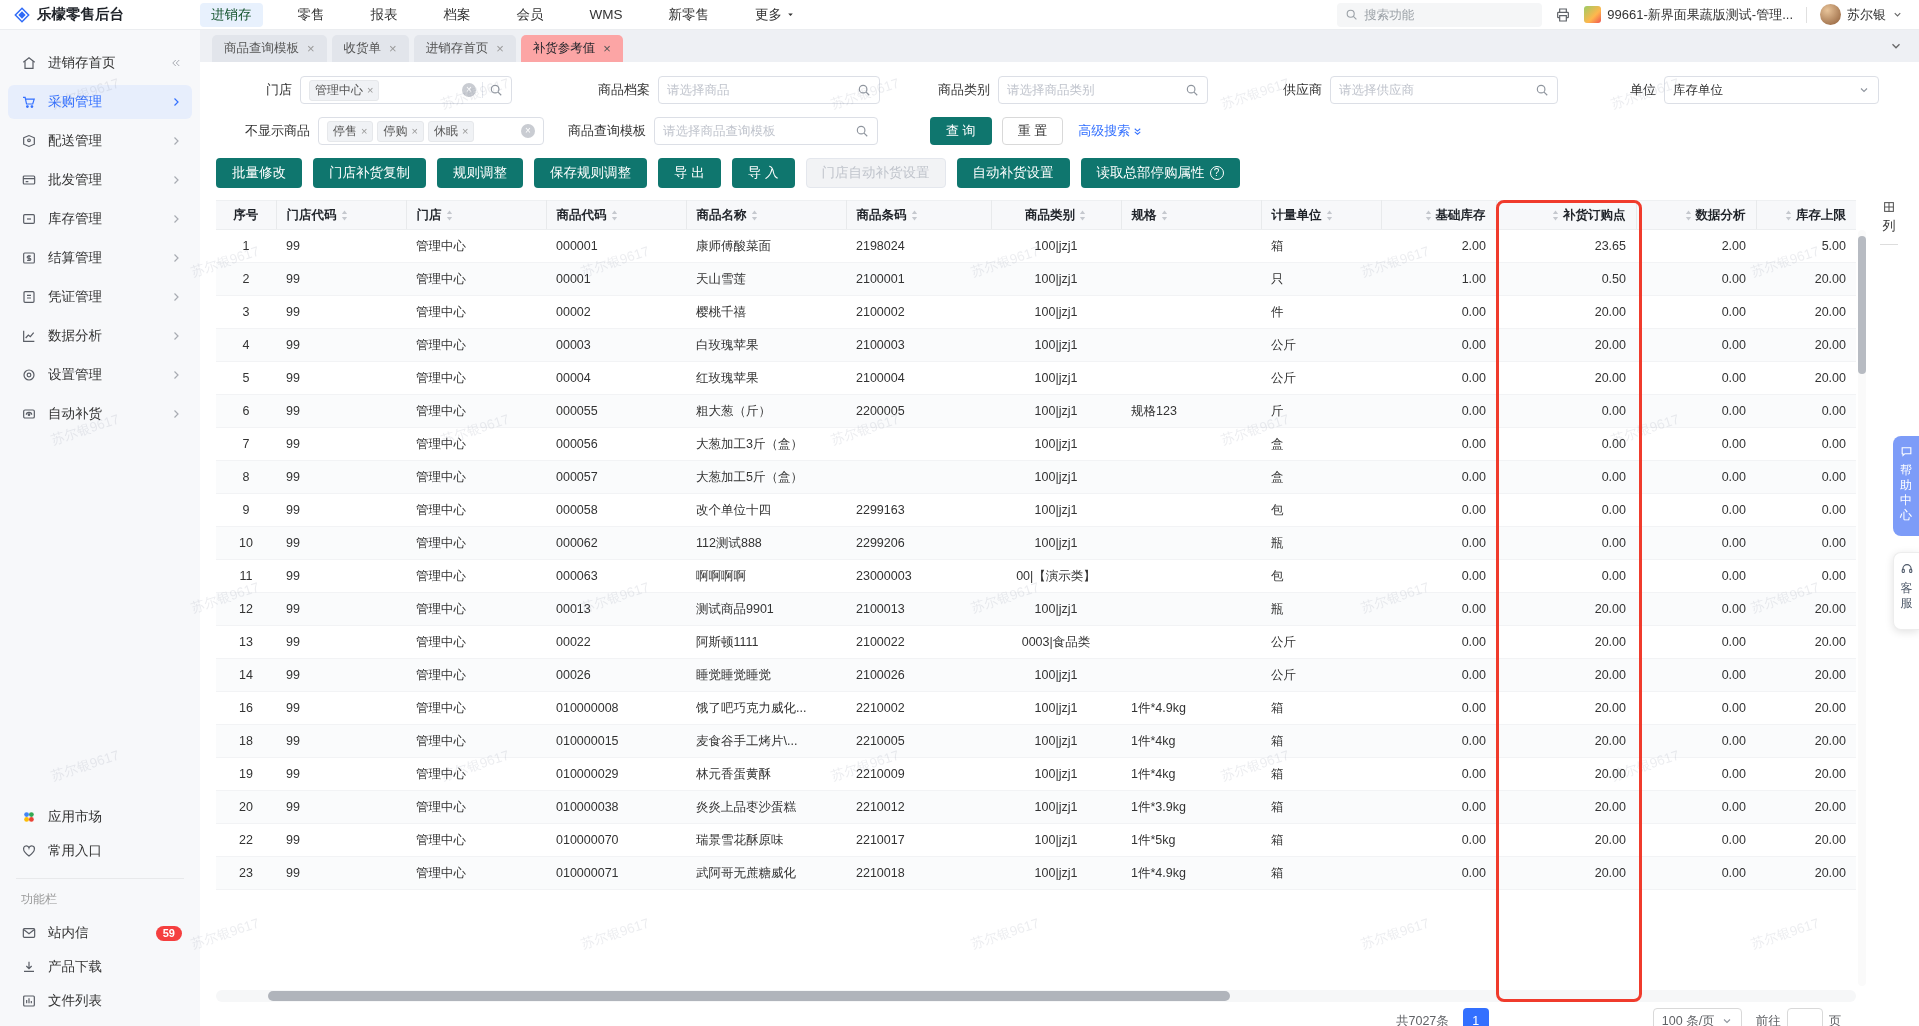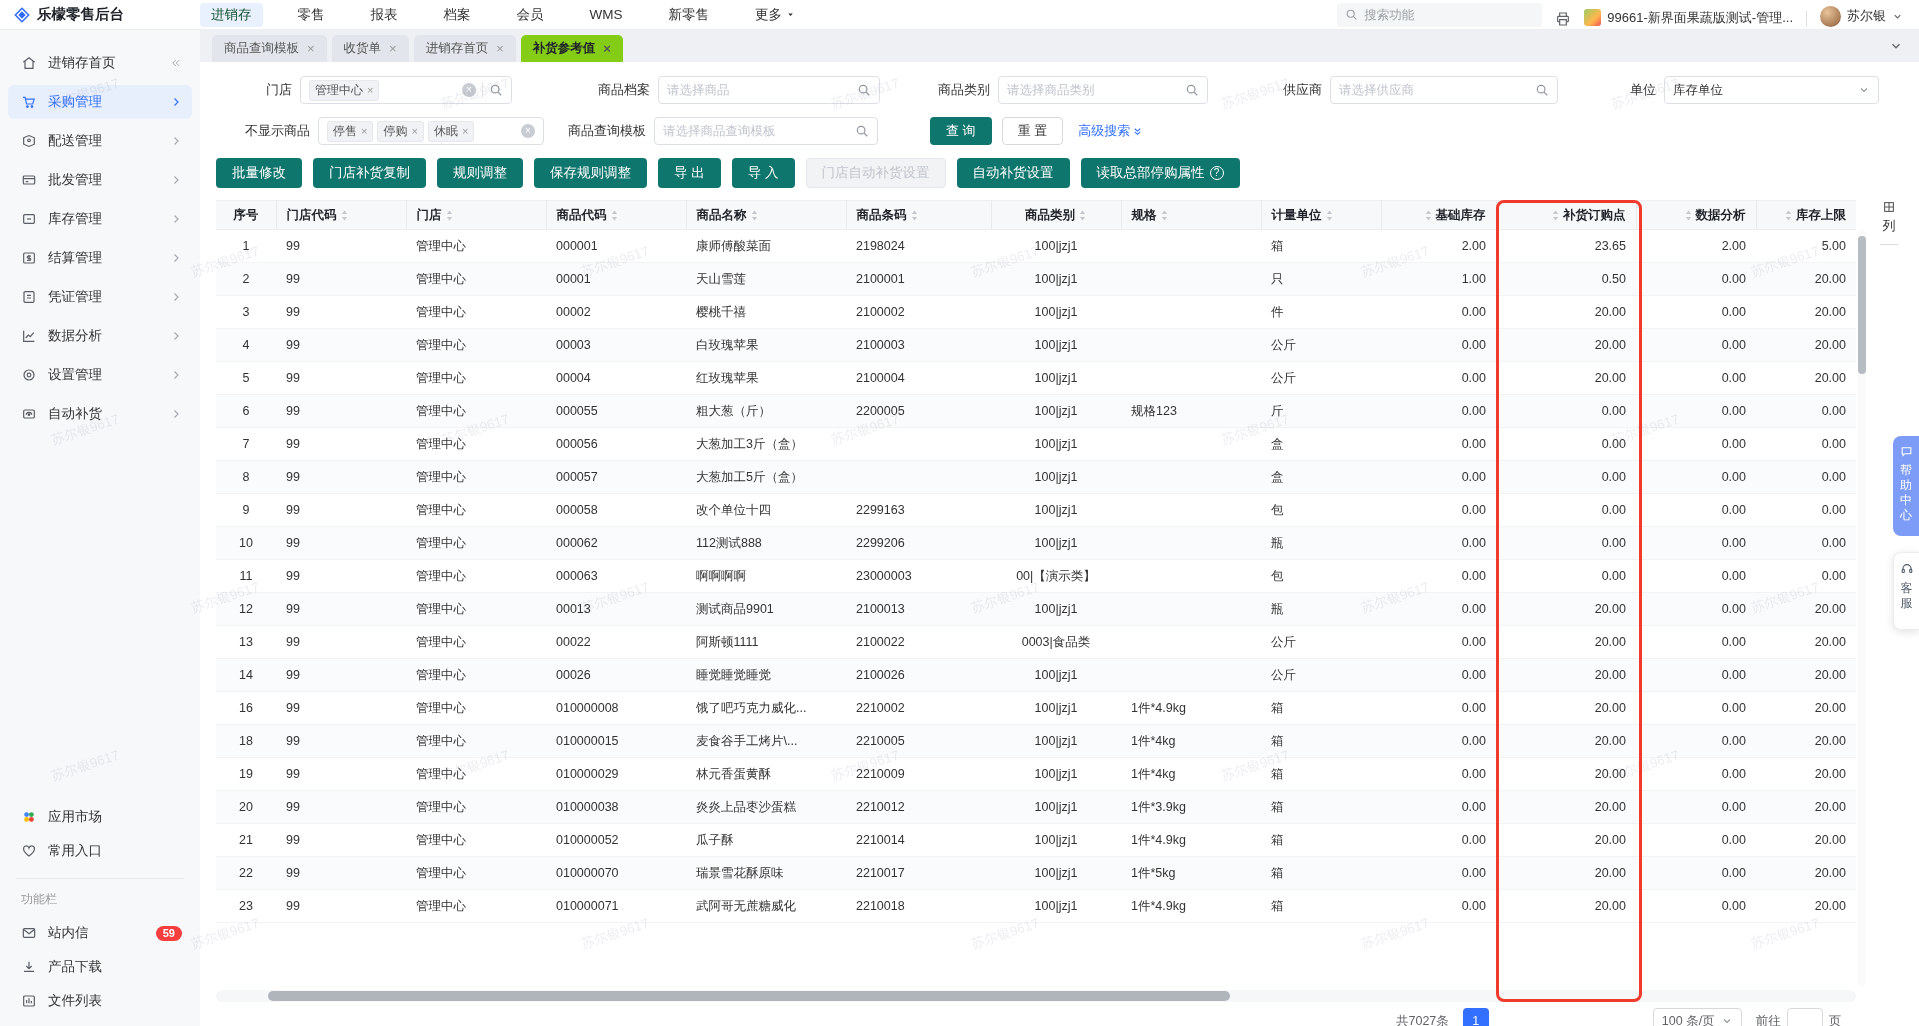--- a/index.html
+++ b/index.html
@@ -8,21 +8,21 @@
   .icn { display: inline-flex; width: 16px; height: 16px; flex: none; }
   .icn svg { width: 100%; height: 100%; }
 
   
   .topnav { height: 30px; display: flex; align-items: center; background: #fff; border-bottom: 1px solid #ebedf0; padding: 0 16px 0 14px; position: relative; z-index: 10; }
   .logo { display: flex; align-items: center; gap: 7px; width: 186px; }
   .logo-text { font-weight: bold; font-size: 14.5px; color: #1f2329; white-space: nowrap; }
   .nav-menu { display: flex; gap: 24px; align-items: center; }
   .nav-item { font-size: 13.5px; color: #333; padding: 3px 11px; border-radius: 4px; cursor: pointer; display: flex; align-items: center; gap: 3px; white-space: nowrap; }
   .nav-item.active { background: #e8f1fd; color: #14532d; }
-  .nav-right { margin-left: auto; display: flex; align-items: flex-end; gap: 13px; }
+  .nav-right { margin-left: auto; display: flex; align-items: center; gap: 13px; }
   .nav-search { width: 205px; height: 24px; background: #f5f6f7; border-radius: 4px; display: flex; align-items: center; gap: 6px; padding: 0 8px; color: #9aa0a6; }
   .nav-search input { border: none; background: transparent; outline: none; font-size: 12.5px; width: 150px; color: #333; }
   .nav-search input::placeholder { color: #9aa0a6; }
   .store-chip { display: flex; align-items: center; gap: 6px; font-size: 13px; color: #333; max-width: 250px; white-space: nowrap; }
   .store-thumb { width: 17px; height: 17px; border-radius: 3px; background: linear-gradient(135deg, #9ccc65 0%, #ffb74d 60%, #ef5350 100%); flex: none; }
   .store-name { overflow: hidden; text-overflow: ellipsis; max-width: 210px; }
   .divider-v { width: 1px; height: 16px; background: #e0e0e0; }
   .avatar { width: 21px; height: 21px; border-radius: 50%; background: radial-gradient(circle at 35% 30%, #e8c49a, #8d5b36); flex: none; }
   .user-chip { display: flex; align-items: center; gap: 6px; cursor: pointer; }
 
@@ -39,21 +39,21 @@
   .side-item.active .s-icon, .side-item.active .s-trail { color: #3370ff; }
   .side-bottom { margin-top: auto; margin-bottom: -26px; padding: 0 8px; }
   .side-divider { height: 1px; background: #e8e9eb; margin: 10px 8px 8px; }
   .side-section { color: #999; font-size: 12px; padding: 4px 13px 8px; }
   .badge { background: #f53f3f; color: #fff; border-radius: 9px; font-size: 11px; padding: 1.5px 7px; font-weight: bold; }
 
   
   .main { flex: 1; display: flex; flex-direction: column; background: #eef0f4; min-width: 0; position: relative; }
   .tabbar { height: 32px; display: flex; align-items: flex-end; padding-left: 12px; background: #eef0f4; position: relative; }
   .tab { height: 27px; display: flex; align-items: center; gap: 8px; padding: 0 12px; background: #e2e5eb; border-radius: 5px 5px 0 0; margin-right: 5px; font-size: 12.5px; color: #555; cursor: pointer; white-space: nowrap; }
-  .tab.active { background: #84cc16; color: #1f2329; font-weight: bold; }
+  .tab.active { background: #fca5a5; color: #1f2329; font-weight: normal; }
   .tab-close { color: #999; font-size: 13px; line-height: 1; }
   .tab.active .tab-close { color: #555; }
   .tabbar-caret { position: absolute; right: 16px; top: 9px; color: #666; width: 14px; height: 14px; cursor: pointer; }
 
   .content { flex: 1; background: #fff; position: relative; padding: 14px 0 0 16px; }
 
   
   .f-row { display: flex; align-items: center; margin-bottom: 13px; }
   .f-label { text-align: right; color: #333; font-size: 13px; margin-right: 8px; white-space: nowrap; flex: none; }
   .lw76 { width: 76px; } .lw64 { width: 64px; } .lw48 { width: 48px; text-align: right; } .lw28 { width: 28px; } .lw94 { width: 94px; } .lw86 { width: 86px; }
@@ -980,35 +980,20 @@
                 <td class="al">2210012</td>
                 <td class="ac">100|jzj1</td>
                 <td class="al">1件*3.9kg</td>
                 <td class="al">箱</td>
                 <td class="ar">0.00</td>
                 <td class="ar">20.00</td>
                 <td class="ar">0.00</td>
                 <td class="ar">20.00</td>
               </tr>
               <tr>
-                <td class="ac">21</td>
-                <td class="al">99</td>
-                <td class="al">管理中心</td>
-                <td class="al">010000052</td>
-                <td class="al">瓜子酥</td>
-                <td class="al">2210014</td>
-                <td class="ac">100|jzj1</td>
-                <td class="al">1件*4.9kg</td>
-                <td class="al">箱</td>
-                <td class="ar">0.00</td>
-                <td class="ar">20.00</td>
-                <td class="ar">0.00</td>
-                <td class="ar">20.00</td>
-              </tr>
-              <tr>
                 <td class="ac">22</td>
                 <td class="al">99</td>
                 <td class="al">管理中心</td>
                 <td class="al">010000070</td>
                 <td class="al">瑞景雪花酥原味</td>
                 <td class="al">2210017</td>
                 <td class="ac">100|jzj1</td>
                 <td class="al">1件*5kg</td>
                 <td class="al">箱</td>
                 <td class="ar">0.00</td>

